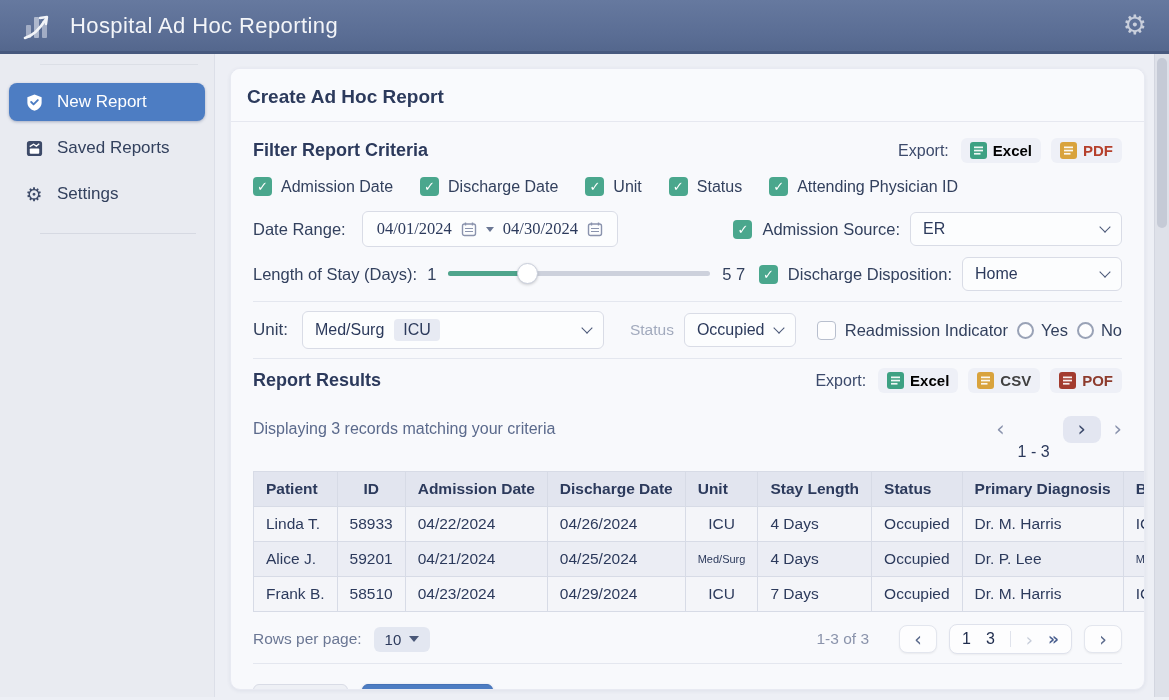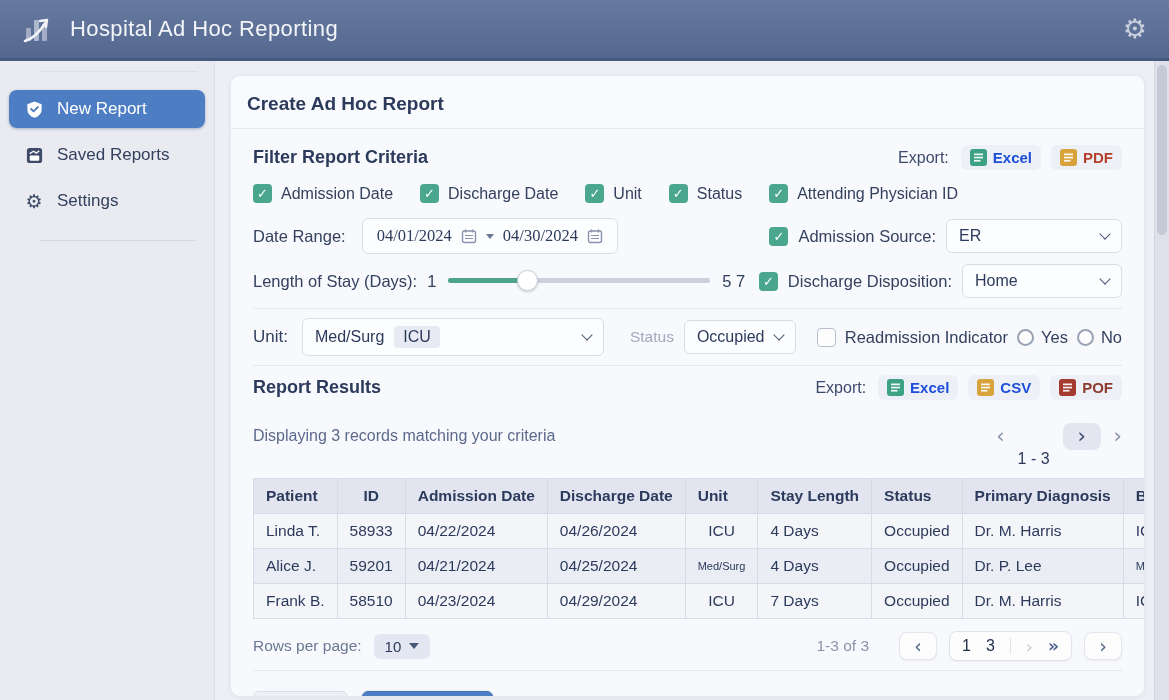--- a/index.html
+++ b/index.html
@@ -1,20 +1,20 @@
 <!DOCTYPE html>
 <html><head>
 <meta charset="utf-8">
 <style>
   * { box-sizing: border-box; margin: 0; padding: 0; }
   html,body { width:1169px; height:700px; overflow:hidden; }
   body { font-family:"Liberation Sans", sans-serif; background:#edeff5; color:#2c3a5c; }
 
   
-  .topbar { height:61px; background:linear-gradient(180deg,#66799f 0%,#5a6d94 70%,#54678d 100%);
+  .topbar { height:54px; background:linear-gradient(180deg,#66799f 0%,#5a6d94 70%,#54678d 100%);
     border-bottom:3px solid #47597e; display:flex; align-items:center; padding:0 22px; }
   .logo { display:flex; align-items:flex-end; }
   .topbar-title { color:#f3f5f9; font-size:22px; margin-left:14px; letter-spacing:.4px; font-weight:500; }
   .topbar-gear { margin-left:auto; color:#c9cfdc; font-size:27px; line-height:1; cursor:pointer; }
 
   .content-row { display:flex; height:643px; position:relative; }
 
   
   .sidebar { width:215px; background:#e9ebf1; border-right:1px solid #dcdfe8; padding-top:10px; flex:0 0 auto; }
   .side-top-line { border-top:1px solid #dcdfe6; margin:0 16px 18px 40px; }
@@ -32,22 +32,22 @@
   .card-title { padding:17px 16px 13px; font-size:19px; font-weight:600; color:#2c3a5c;
     border-bottom:1px solid #e6e8f0; background:#f9fafd; }
   .card-body { padding:4px 22px 0; }
 
   .sec-head { display:flex; align-items:center; margin:12px 0 2px; }
   .sec-head h2 { font-size:18px; font-weight:600; color:#2c3a5c; }
   .export-group { margin-left:auto; display:flex; align-items:center; gap:10px; }
   .export-label { font-size:16px; color:#3c4a6b; margin-right:2px; }
   .pill { display:inline-flex; align-items:center; gap:6px; background:#eef0f7; padding:4px 9px;
     border-radius:6px; font-size:15px; font-weight:700; cursor:pointer; }
-  .pill .t-excel { color:#1d4ed8; } .pill .t-pdf { color:#b5402c; }
-  .pill .t-csv { color:#1d4ed8; } .pill .t-pof { color:#8d3b2d; }
+  .pill .t-excel { color:#000000; } .pill .t-pdf { color:#b5402c; }
+  .pill .t-csv { color:#404040; } .pill .t-pof { color:#8d3b2d; }
 
   .cb-row { display:flex; align-items:center; gap:27px; margin:14px 0 15px; font-size:16px; color:#33415e; }
   .cb-item { display:flex; align-items:center; gap:9px; cursor:pointer; }
   .cb { width:19px; height:19px; border-radius:4px; background:#4aa78d; color:#fff; font-size:13px;
     display:inline-flex; align-items:center; justify-content:center; flex:0 0 auto; }
   .cb.empty { background:#fdfdfe; border:1.5px solid #b8bfce; }
 
   .filter-row { display:flex; align-items:center; margin:10px 0; }
   .fr-label { font-size:16.5px; color:#33415e; }
   .date-box { display:flex; align-items:center; gap:9px; background:#fcfdfe; border:1px solid #d9dce6;
@@ -245,21 +245,21 @@
               <rect x="1.5" y="3" width="13" height="11.5" rx="2" fill="none" stroke="#8a93ad" stroke-width="1.4"></rect>
               <line x1="4.5" y1="1.5" x2="4.5" y2="4.5" stroke="#8a93ad" stroke-width="1.4"></line>
               <line x1="11.5" y1="1.5" x2="11.5" y2="4.5" stroke="#8a93ad" stroke-width="1.4"></line>
               <line x1="4" y1="7.5" x2="12" y2="7.5" stroke="#8a93ad" stroke-width="1.2"></line>
               <line x1="4" y1="10.5" x2="12" y2="10.5" stroke="#8a93ad" stroke-width="1.2"></line>
             </svg>
           </span>
           <div class="right-filter">
             <span class="cb">✓</span>
             <span class="fr-label">Admission Source:</span>
-            <span class="select" style="width:176px">
+            <span class="select" style="width:212px">
               <span>ER</span>
               <span class="chev"></span>
             </span>
           </div>
         </div>
 
         <div class="filter-row">
           <span class="fr-label">Length of Stay (Days):</span>
           <span class="fr-label" style="margin-left:10px">1</span>
           <span class="slider">

